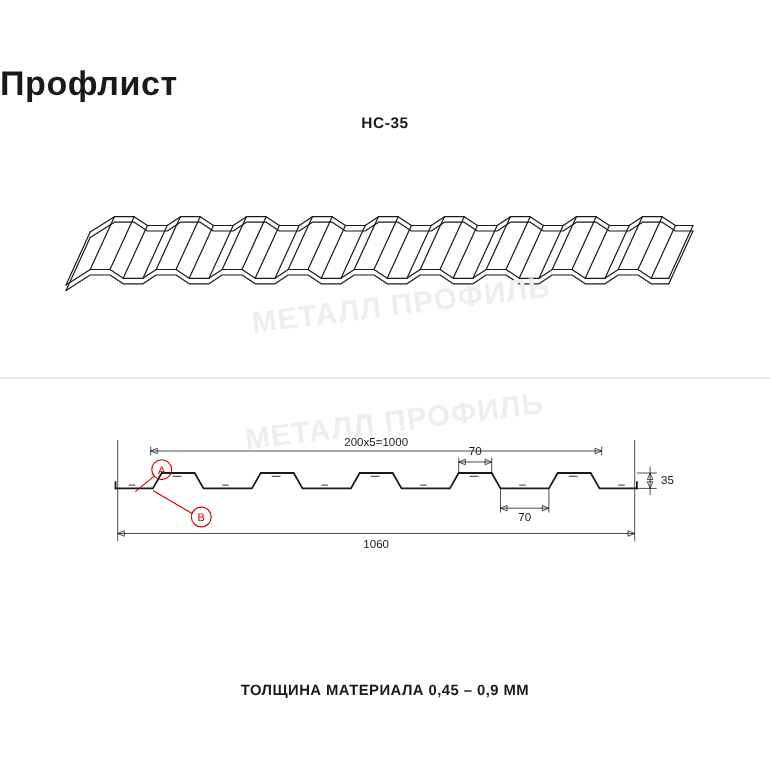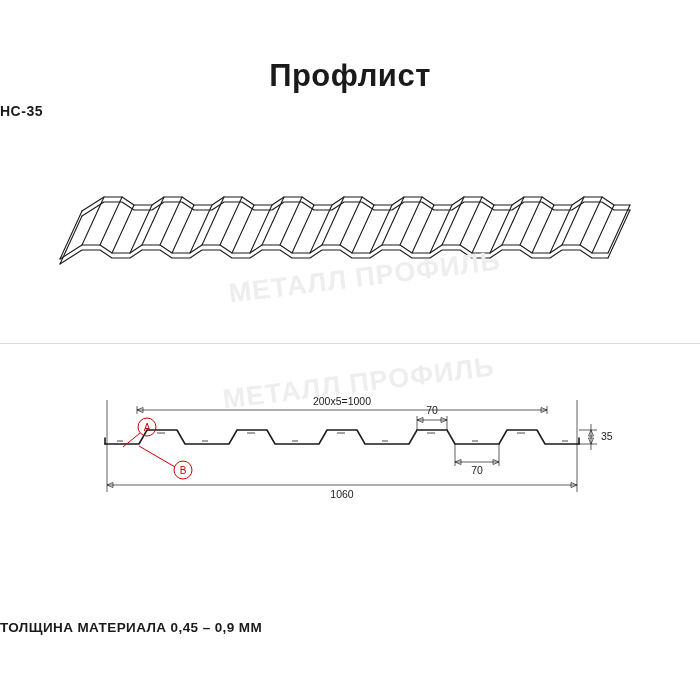--- a/index.html
+++ b/index.html
@@ -19,40 +19,41 @@
     position: absolute;
     inset: 0;
     width: 700px;
     height: 700px;
   }
   .title {
     position: absolute;
     top: 58px;
     left: 0;
     width: 700px;
+    text-align: left;
+    font-size: 31px;
+    font-weight: bold;
+    letter-spacing: 0.5px;
+  }
+  .subtitle {
+    position: absolute;
+    top: 103px;
+    left: 0;
+    width: 700px;
     text-align: center;
-    font-size: 31px;
+    font-size: 14px;
     font-weight: bold;
     letter-spacing: 0.5px;
   }
-  .subtitle {
-    position: absolute;
-    top: 103px;
-    left: 0;
-    width: 700px;
-    text-align: left;
-    font-size: 14px;
-    font-weight: bold;
-    letter-spacing: 0.5px;
-  }
   .thickness {
     position: absolute;
     top: 620px;
     left: 0;
     width: 700px;
+    text-align: center;
     font-size: 13.5px;
     font-weight: bold;
     letter-spacing: 0.4px;
   }
   .divider {
     position: absolute;
     left: 0;
     top: 343px;
     width: 700px;
     height: 1px;

